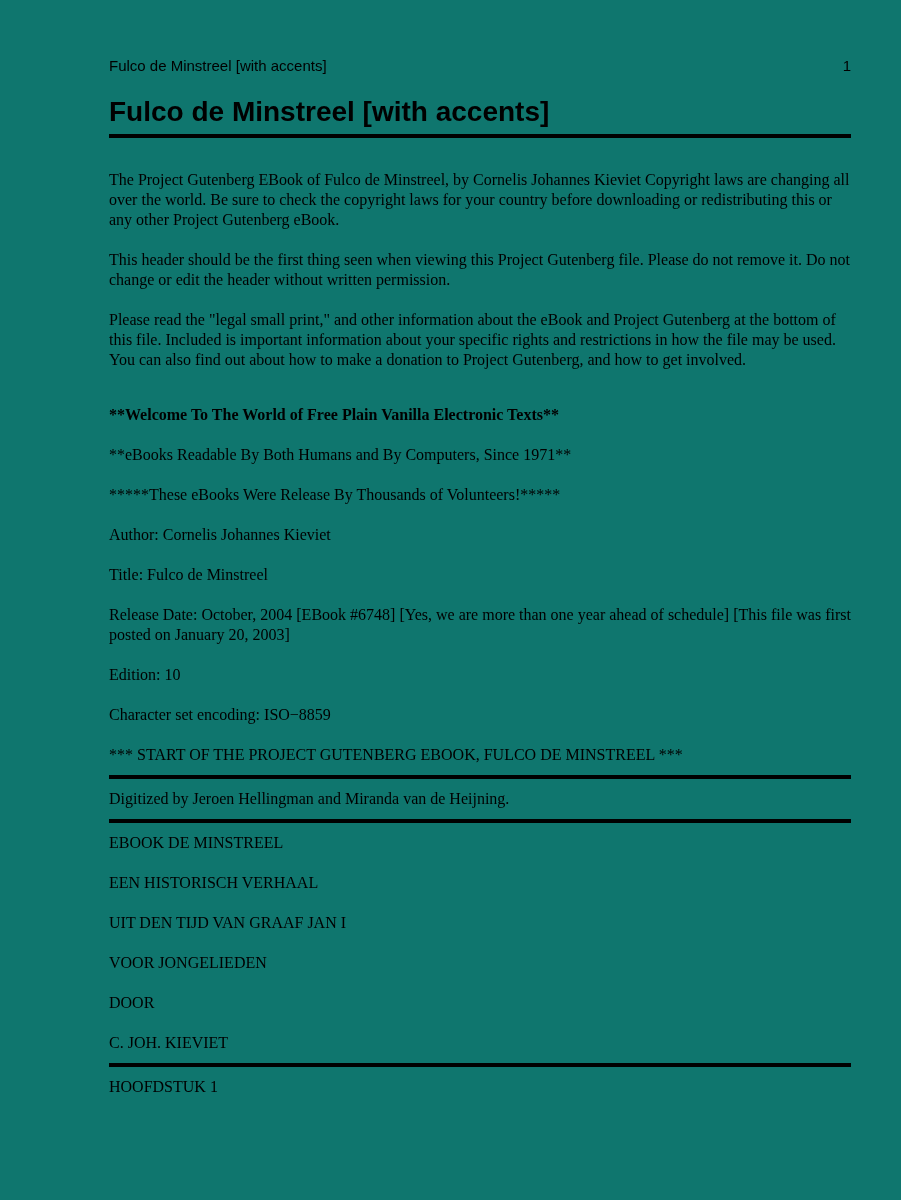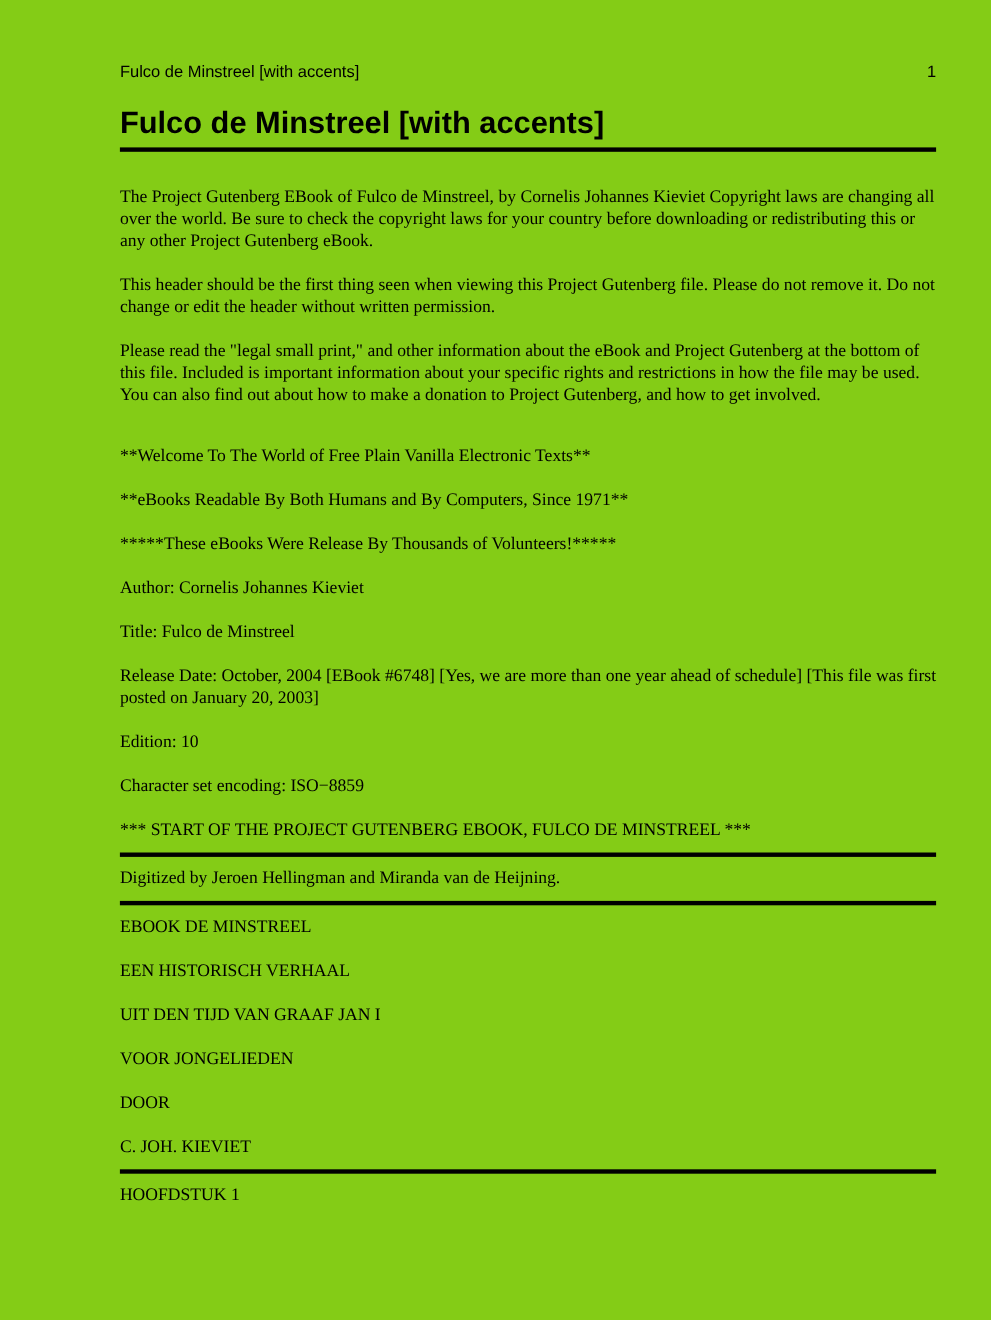--- a/index.html
+++ b/index.html
@@ -4,21 +4,21 @@
 <style>
   html, body {
     margin: 0;
     padding: 0;
     background: #ffffff;
   }
   .page {
     position: relative;
     width: 901px;
     height: 1200px;
-    background: #84cc16;
+    background: #0f766e;
     color: #000000;
     overflow: hidden;
   }
   .content {
     margin-left: 109px;
     width: 742px;
     display: flex;            
     flex-direction: column;
     align-items: stretch;
   }
@@ -51,21 +51,21 @@
   p {
     margin: 10px 0;
     font-family: "Liberation Serif", serif;
     font-size: 16px;
     line-height: 20px;
   }
   p.first-para {
     margin-top: 32px;
   }
   p.bold {
-    font-weight: normal;
+    font-weight: bold;
     margin-top: 25px;
   }
 </style>
 </head>
 <body>
 
 <div class="page">
   <div class="content">
 
     <div class="running-header">

